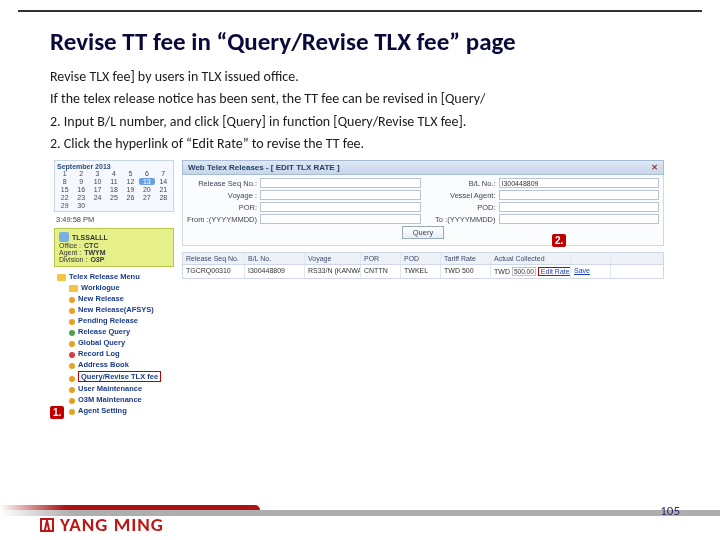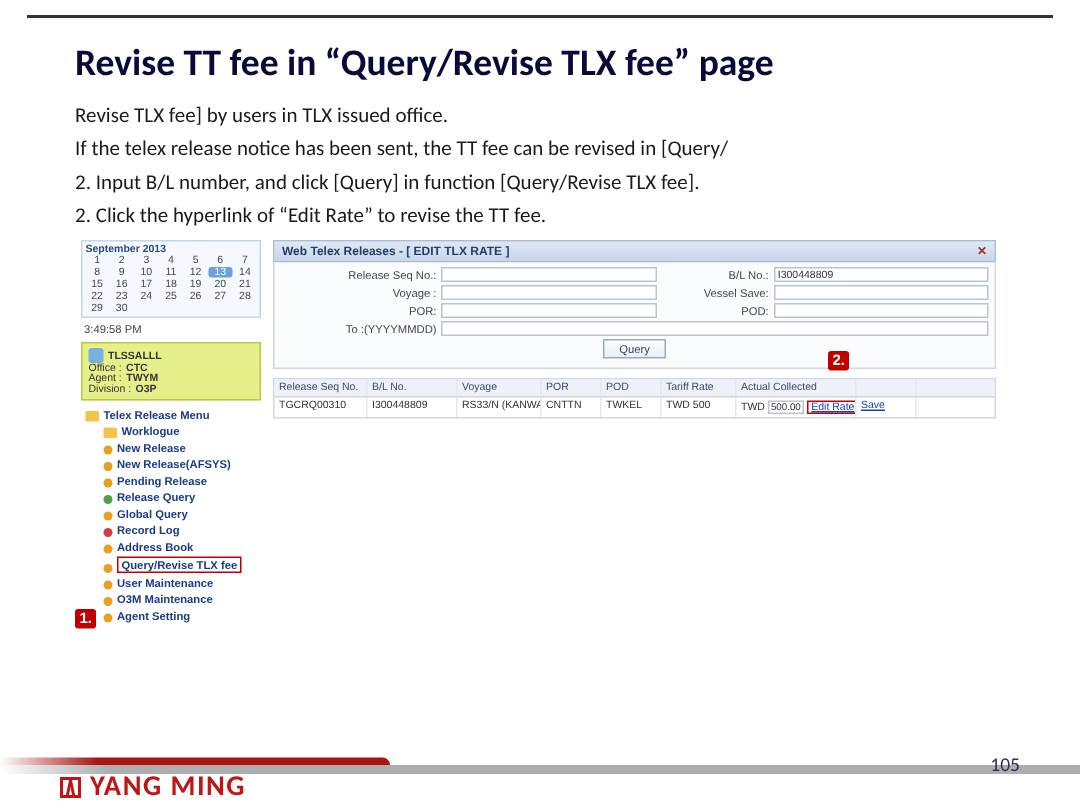--- a/index.html
+++ b/index.html
@@ -28,21 +28,21 @@
   .tree .bullet.green { background: #50a050; }
   .tree .indent { margin-left: 12px; }
   .tree .red-box { border: 1.5px solid #c00000; padding: 0 2px; }
   .step-badge { position: absolute; background: #c00000; color: #fff; font-size: 10px; font-weight: 700; padding: 1px 3px; border-radius: 2px; }
   .step1 { left: -4px; top: 246px; }
   
   .shot-main { position: absolute; left: 128px; top: 0; right: 0; }
   .win-title { background: linear-gradient(#dfe8f4, #c8d6ea); border: 1px solid #a8bcd8; font-size: 8px; padding: 2px 5px; color: #22406a; font-weight: 700; display: flex; justify-content: space-between; }
   .win-close { color: #a03030; }
   .form { border: 1px solid #cfd8e4; border-top: none; background: #fbfcfe; padding: 3px 4px 6px 4px; }
-  .form-row { display: flex; gap: 5px; margin-bottom: 2px; margin-left: 34px; }
+  .form-row { display: flex; gap: 5px; margin-bottom: 2px; }
   .field { display: flex; align-items: center; gap: 3px; font-size: 7.5px; color: #445; flex: 1; }
   .field label { min-width: 70px; text-align: right; }
   .field .inp { border: 1px solid #b8c4d4; background: #fff; height: 10px; flex: 1; padding: 0 2px; font-size: 7px; color: #333; display: flex; align-items: center; }
   .btn-q { display: block; margin: 2px auto 0 auto; border: 1px solid #9ab; background: linear-gradient(#fff,#e8eef6); font-size: 7.5px; padding: 1px 10px; color: #345; }
   .tbl { margin-top: 6px; border: 1px solid #cfd8e4; }
   .tbl-head, .tbl-row { display: grid; grid-template-columns: 62px 60px 56px 40px 40px 50px 80px 40px; font-size: 7px; }
   .tbl-head { background: #eef2f8; color: #3a4a6a; border-bottom: 1px solid #cfd8e4; }
   .tbl-head div, .tbl-row div { padding: 2px 3px; border-right: 1px solid #e2e8f0; overflow: hidden; white-space: nowrap; }
   .tbl-row { color: #333; }
   .tbl-row .actual { display: flex; align-items: center; gap: 2px; }
@@ -205,35 +205,39 @@
               <label>B/L No.:</label>
               <span class="inp">I300448809</span>
             </div>
         </div>
         <div class="form-row">
           <div class="field">
               <label>Voyage :</label>
               <span class="inp"></span>
             </div>
           <div class="field">
-              <label>Vessel Save:</label>
+              <label>Vessel Agent:</label>
               <span class="inp"></span>
             </div>
         </div>
         <div class="form-row">
           <div class="field">
               <label>POR:</label>
               <span class="inp"></span>
             </div>
           <div class="field">
               <label>POD:</label>
               <span class="inp"></span>
             </div>
         </div>
         <div class="form-row">
+          <div class="field">
+              <label>From :(YYYYMMDD)</label>
+              <span class="inp"></span>
+            </div>
           <div class="field">
               <label>To :(YYYYMMDD)</label>
               <span class="inp"></span>
             </div>
         </div>
         <button class="btn-q">Query</button>
       </div>
 
       <div class="tbl">
         <div class="tbl-head">

